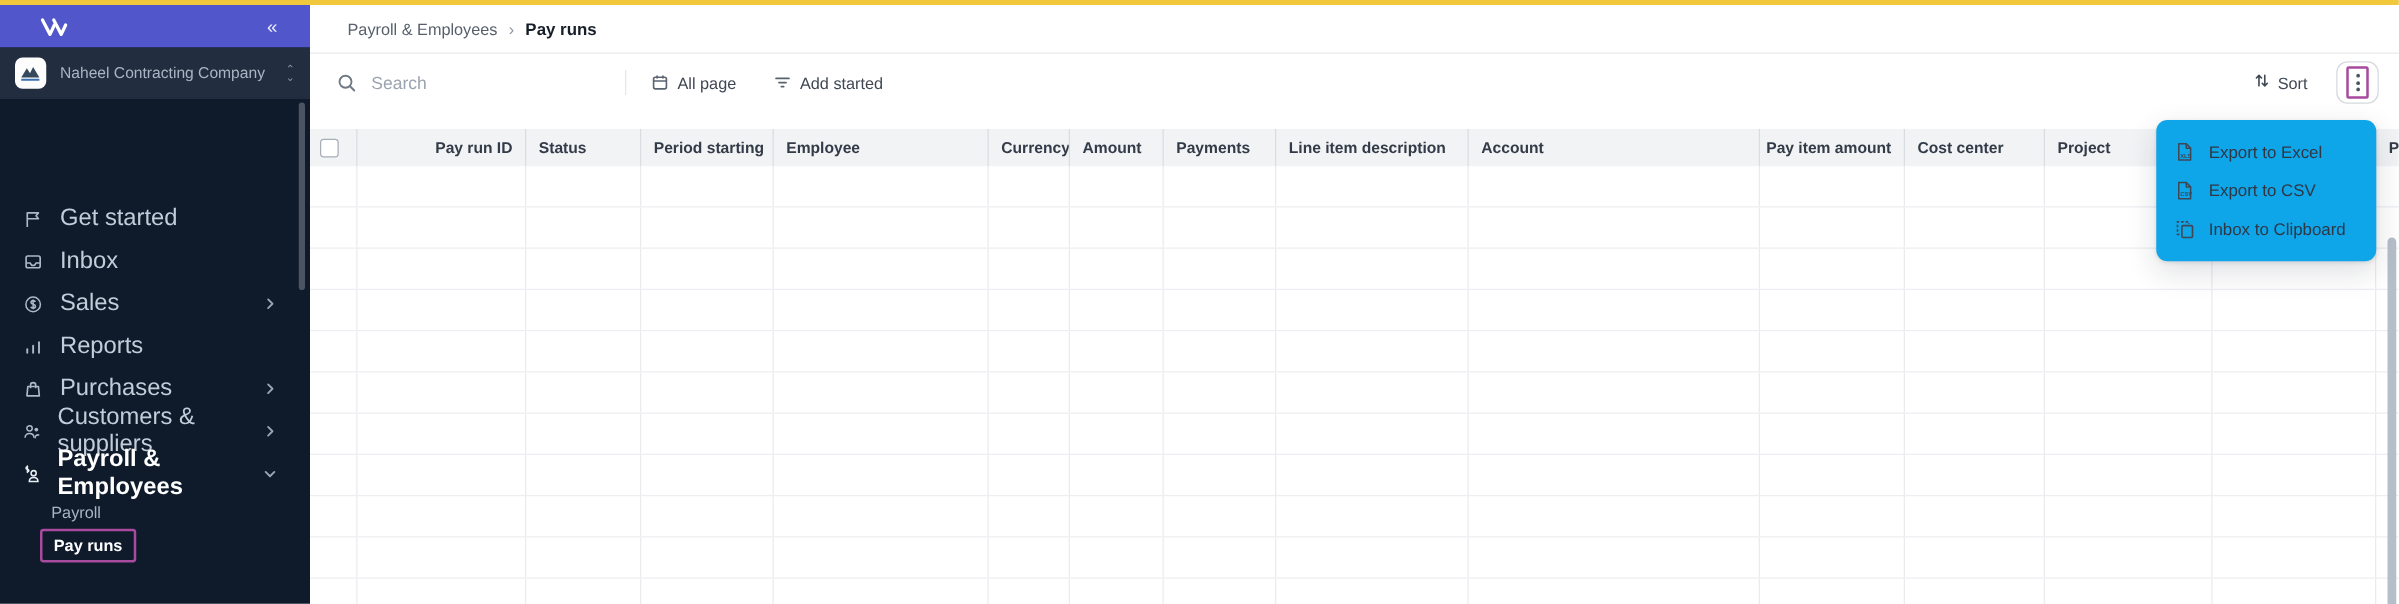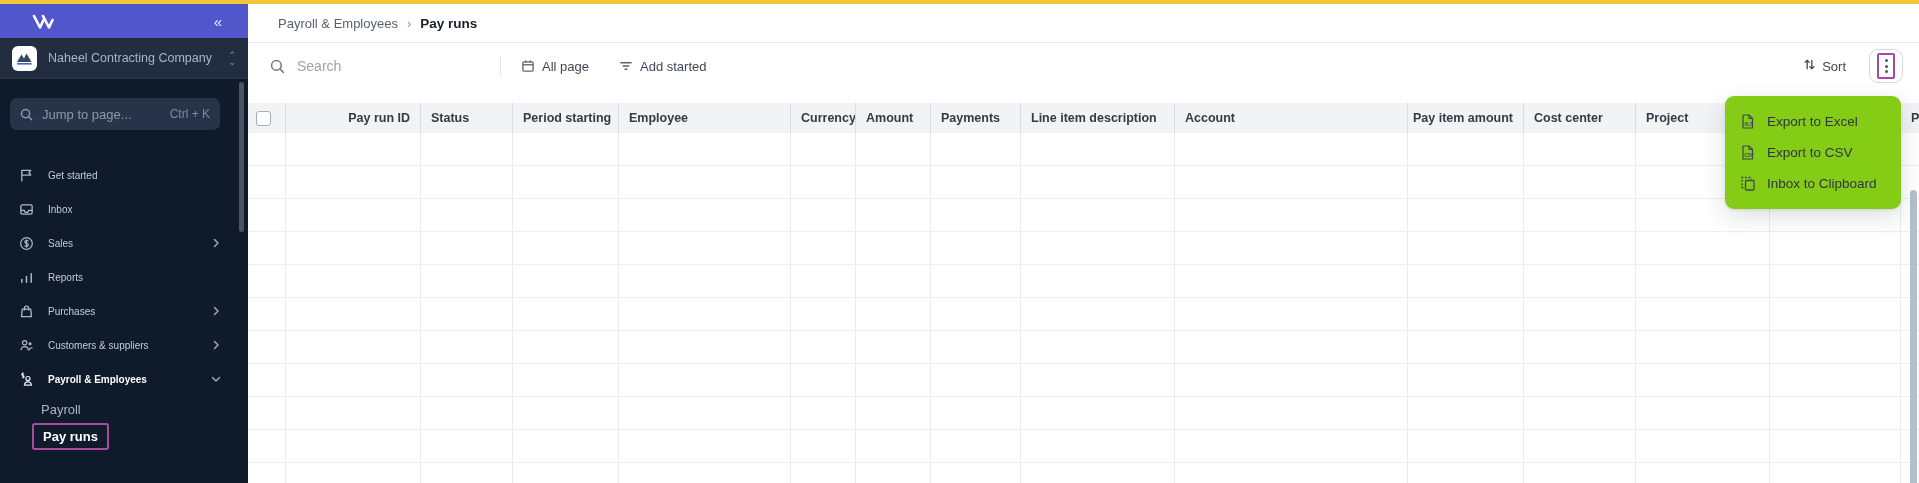--- a/index.html
+++ b/index.html
@@ -24,21 +24,21 @@
   .jump-box { position:absolute; left:10px; top:98px; width:210px; height:32px; background:#273349;
     border-radius:7px; display:flex; align-items:center; padding:0 10px; cursor:pointer; }
   .jump-box .jicon { color:#8d97a8; display:flex; }
   .jump-text { color:#8d97a8; font-size:13px; margin-left:9px; }
   .jump-kbd { margin-left:auto; color:#7f8a9b; font-size:12px; }
   .sb-scroll { position:absolute; left:239px; top:82px; width:5px; height:150px;
     background:rgba(255,255,255,.25); border-radius:3px; }
   .nav { position:absolute; left:0; top:158px; width:248px; }
   .nav-item { height:34px; display:flex; align-items:center; padding:0 26px 0 18px; cursor:pointer; color:#c3ccd9; }
   .nav-item .nicon { width:17px; height:17px; display:flex; align-items:center; justify-content:center; color:#aeb9c7; }
-  .nav-item .nlabel { margin-left:13px; font-size:10px; }
+  .nav-item .nlabel { margin-left:13px; font-size:19px; }
   .nav-item.active { color:#fff; }
   .nav-item.active .nlabel { font-weight:700; }
   .nav-item.active .nicon { color:#e8edf5; }
   .nav-chev { margin-left:auto; display:flex; color:#9aa5b5; }
   .sub-item { height:27px; display:flex; align-items:center; padding-left:41px; color:#aab4c2;
     font-size:13px; cursor:pointer; }
   .sub-item.focused { padding-left:0; }
   .sub-item.focused .focus-box { margin-left:34px; padding:4px 9px; color:#fff; font-weight:700;
     box-shadow:0 0 0 2px #a84a9d; border-radius:1px; }
 
@@ -71,21 +71,21 @@
   .hcell { display:flex; align-items:center; padding:0 10px; font-size:12.5px; font-weight:700;
     color:#323b47; border-right:1px solid #d9dde2; white-space:nowrap; overflow:hidden; flex:0 0 auto; cursor:pointer; }
   .hcell.r { justify-content:flex-end; }
   .hcell.last { border-right:none; }
   .cb { width:15px; height:15px; border:1.5px solid #a6aeb8; border-radius:3px; background:#fff; cursor:pointer; }
   .trow { display:flex; height:33px; border-bottom:1px solid #eceef1; }
   .tcell { border-right:1px solid #e9ebef; height:100%; flex:0 0 auto; }
   .tcell.last { border-right:none; }
 
   
-  .menu { position:absolute; right:18px; top:96px; width:176px; background:#84cc16; border-radius:9px;
+  .menu { position:absolute; right:18px; top:96px; width:176px; background:#0ea5e9; border-radius:9px;
     box-shadow:0 1px 3px rgba(20,30,50,.10), 0 8px 24px rgba(20,30,50,.14); padding:10px 0; z-index:50; }
   .menu-item { height:31px; display:flex; align-items:center; padding:0 14px; gap:11px;
     font-size:13.5px; color:#2f3744; cursor:pointer; }
   .menu-item .micon { color:#3f4754; display:flex; width:17px; justify-content:center; }
   .main-scroll { position:absolute; right:2px; top:186px; width:7px; height:297px;
     background:#b5bfca; border-radius:4px; z-index:45; }
 </style>
 </head>
 <body>
 
@@ -108,30 +108,20 @@
           <rect x="1" y="12" width="14.5" height="1.6" fill="#3a6fb0"></rect>
         </svg>
     </span>
     <span class="company-name">Naheel Contracting Company</span>
     <span class="company-chevrons">
         <span>⌃</span>
         <span>⌄</span>
       </span>
   </div>
   <div class="sb-divider"></div>
-  <div class="jump-box">
-    <span class="jicon">
-      <svg width="13" height="13" viewBox="0 0 14 14" fill="none" stroke="currentColor" stroke-width="1.6" stroke-linecap="round">
-          <circle cx="6" cy="6" r="4.4"></circle>
-          <path d="M9.4 9.4 L12.6 12.6"></path>
-        </svg>
-    </span>
-    <span class="jump-text">Jump to page...</span>
-    <span class="jump-kbd">Ctrl + K</span>
-  </div>
   <div class="sb-scroll"></div>
 
   <div class="nav">
     <div class="nav-item">
       <span class="nicon">
         <svg width="15" height="15" viewBox="0 0 16 16" fill="none" stroke="currentColor" stroke-width="1.4" stroke-linejoin="round">
             <path d="M3 14.5 V2"></path>
             <path d="M3 2.5 H12.5 L10.5 5 L12.5 7.5 H3"></path>
           </svg>
       </span>

